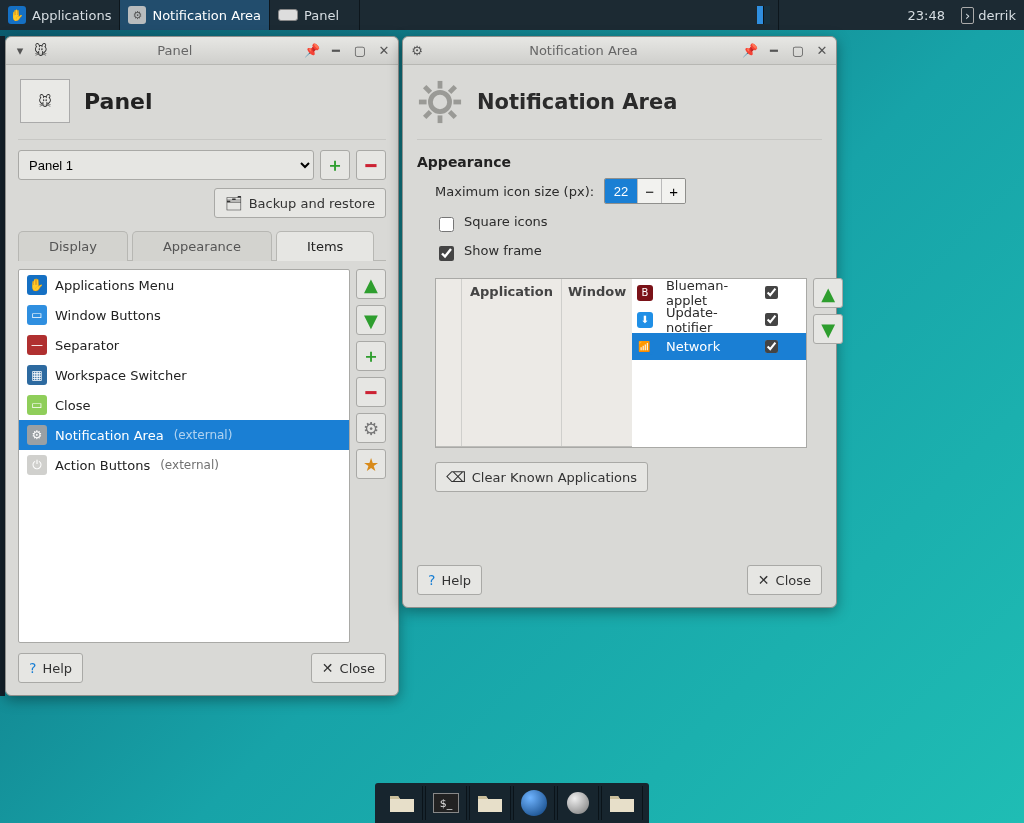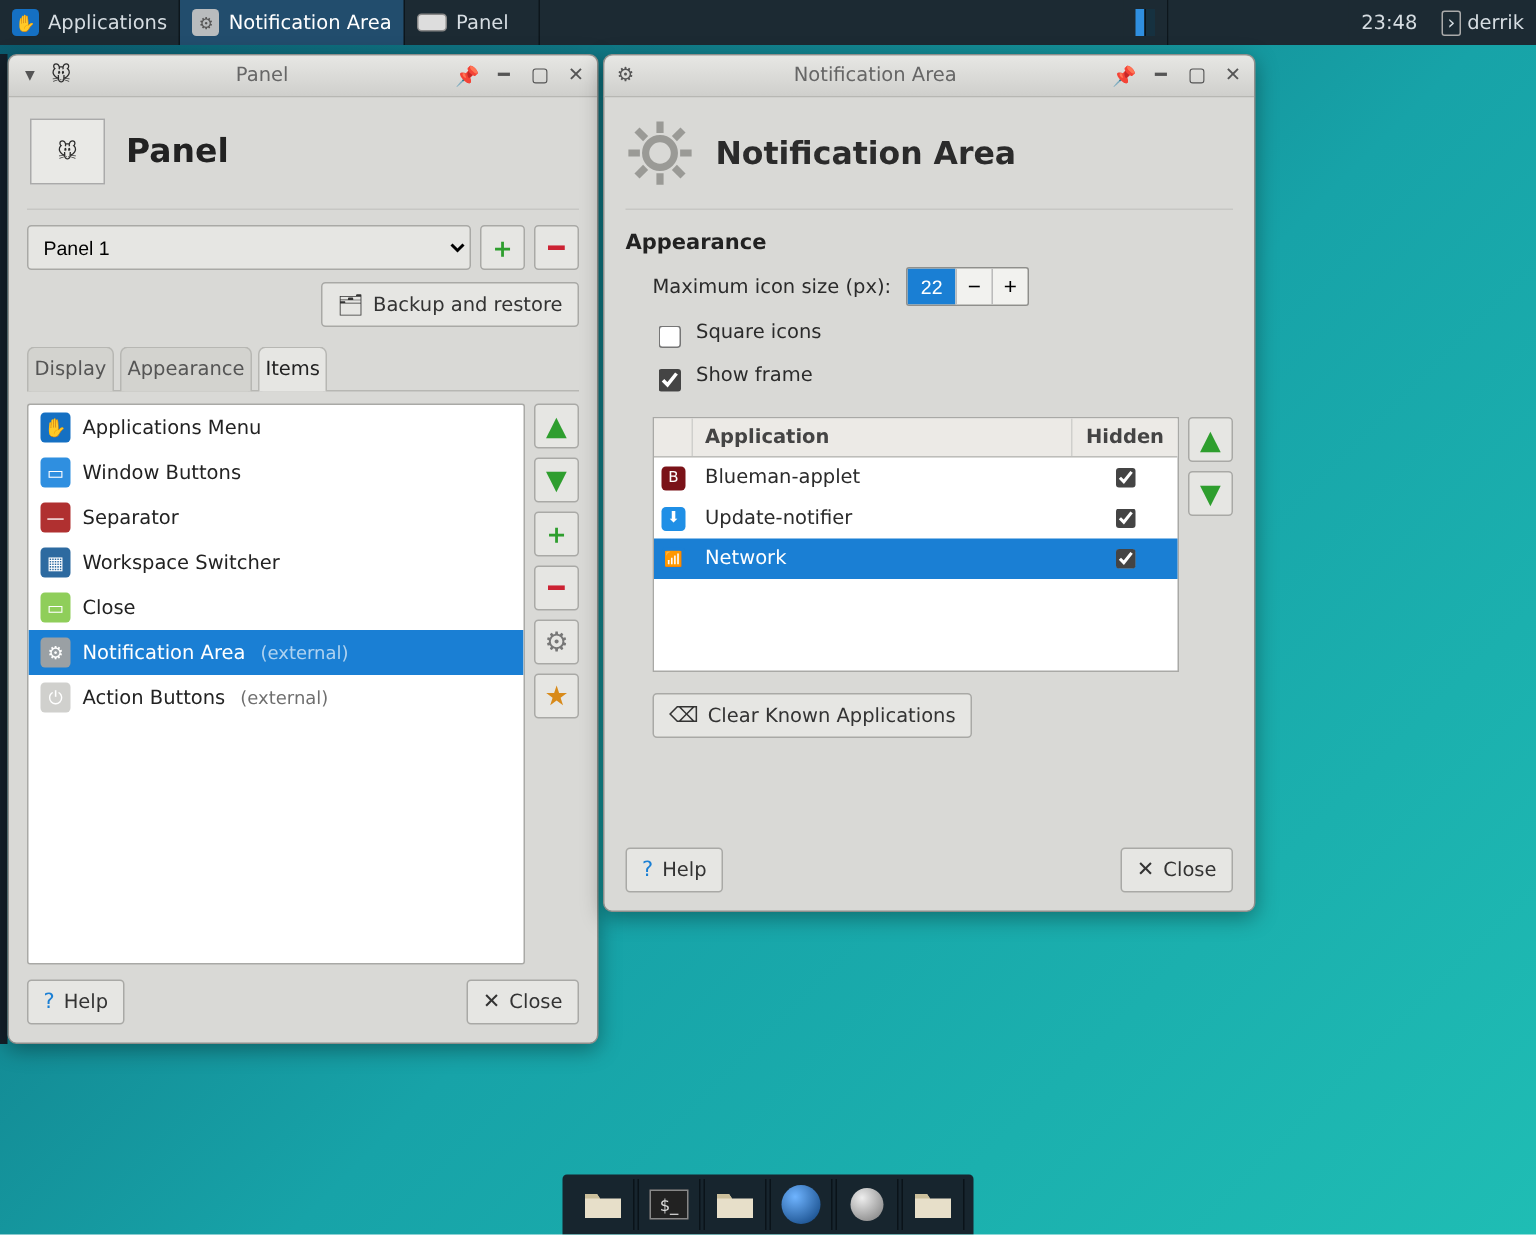--- a/index.html
+++ b/index.html
@@ -113,21 +113,21 @@
   .sq-btn.orange{color:#d88a1a}
   .sq-btn.grey{color:#777}
   .right-align{display:flex;justify-content:flex-end;margin-bottom:8px}
   .btn{
     height:30px;padding:0 10px;border:1px solid #a9a9a6;background:#e6e6e3;
     border-radius:3px;display:inline-flex;align-items:center;gap:6px;font-size:13px;color:#333;
   }
   .btn .bico{font-size:14px}
   .tabs{display:flex;gap:4px;border-bottom:1px solid #b7b7b3;margin-top:4px}
   .tab{
-    padding:7px 4px;border:1px solid #b7b7b3;border-bottom:none;
+    padding:7px 30px;border:1px solid #b7b7b3;border-bottom:none;
     border-radius:5px 5px 0 0;background:#d3d3cf;color:#555;position:relative;top:1px;
   }
   .tab.active{background:#e6e6e3;color:#222}
   .items-area{display:flex;gap:6px;margin-top:8px;flex:1;min-height:0}
   .items-list{
     flex:1;border:1px solid #a9a9a6;background:#fff;border-radius:2px;
     overflow:auto;
   }
   .item-row{
     display:flex;align-items:center;gap:8px;padding:5px 8px;color:#222;
@@ -150,21 +150,21 @@
     display:flex;border:1px solid #8f8f8c;border-radius:2px;overflow:hidden;height:26px;
   }
   .spin input{
     width:32px;border:none;background:#1a7fd4;color:#fff;text-align:center;font-size:13px;
   }
   .spin button{width:24px;border:none;background:#f2f2ef;border-left:1px solid #bbb;font-size:15px}
   .chk{display:flex;gap:7px;margin:0 0 8px 18px}
   .chk input{width:15px;height:15px}
   .apps-table{
     border:1px solid #a9a9a6;background:#fff;margin:6px 0 0 18px;height:170px;
-    display:flex;flex-direction:column;
+    display:flex;
   }
   .apps-wrap{display:flex;gap:6px;align-items:flex-start}
   .apps-side{display:flex;flex-direction:column;gap:6px;margin-top:6px}
   .at-head{display:flex;background:#eceae6;border-bottom:1px solid #bdbdba;font-weight:600;color:#444}
   .at-head .c1{width:26px;border-right:1px solid #cfcfcc}
   .at-head .c2{flex:1;padding:5px 8px;border-right:1px solid #cfcfcc}
   .at-head .c3{width:70px;padding:5px 6px;text-align:center}
   .at-row{display:flex;align-items:center;height:27px}
   .at-row.sel{background:#1a7fd4;color:#fff}
   .at-row .c1{width:26px;display:flex;align-items:center;justify-content:center}
@@ -366,21 +366,21 @@
       <input type="checkbox" id="cb-frame" checked="" style="">
       <span>Show frame</span>
     </label>
 
 
     <div class="apps-wrap">
       <div class="apps-table" style="flex:1">
         <div class="at-head">
           <div class="c1"></div>
           <div class="c2">Application</div>
-          <div class="c3">Hidden</div>
+          <div class="c3">Window</div>
         </div>
         <div id="apps-body">
             <div class="at-row">
               <div class="c1">
                 <span class="mini" style="background:#7a1218">B</span>
               </div>
               <div class="c2">Blueman-applet</div>
               <div class="c3">
                 <input type="checkbox" checked="" style="">
               </div>

